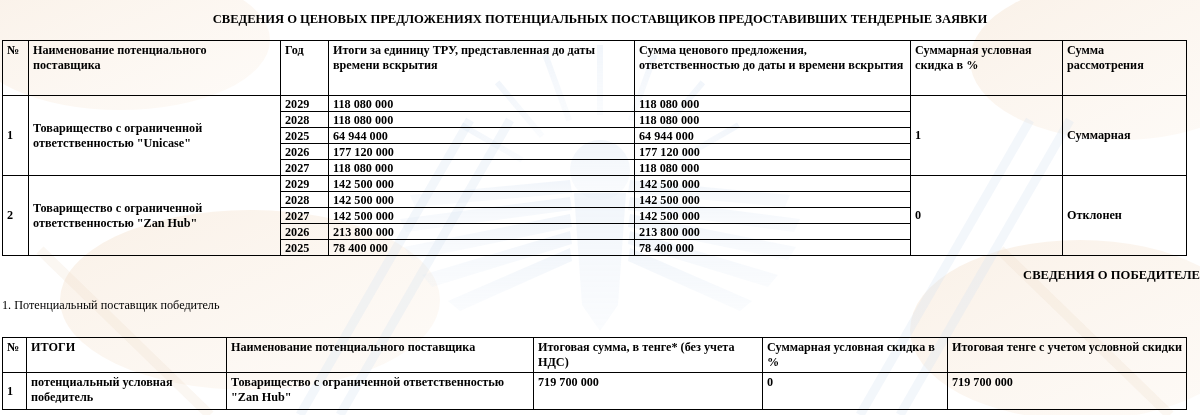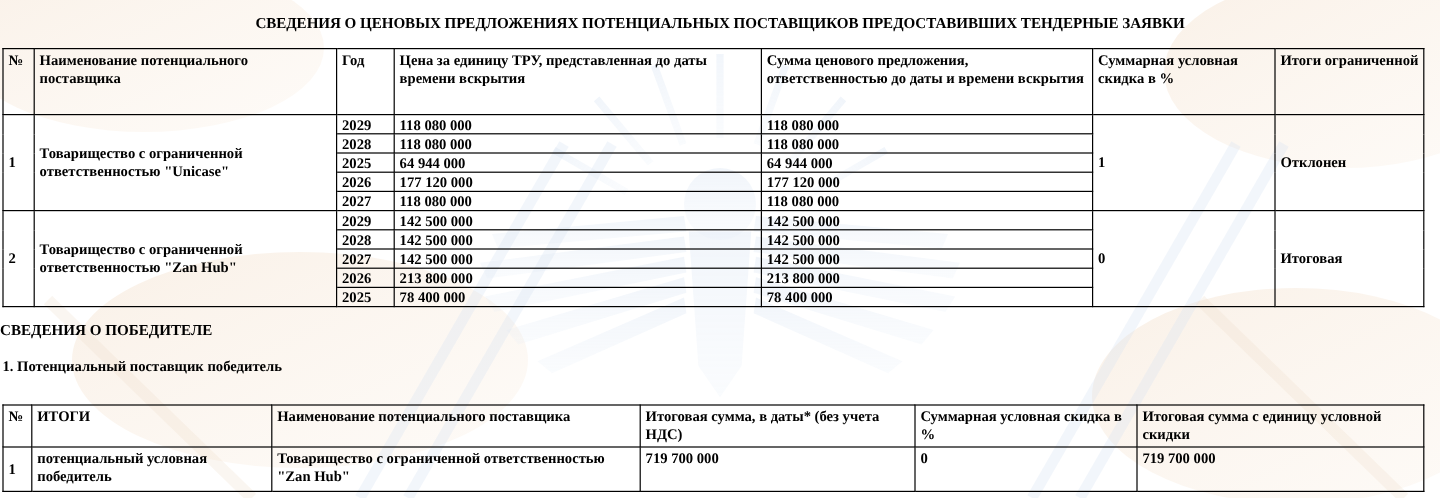--- a/index.html
+++ b/index.html
@@ -47,31 +47,31 @@
     font-size: 12.6px;
     letter-spacing: -0.05px;
     line-height: 15px;
   }
 
   .section-title {
     position: absolute;
     left: 0;
     top: 268px;
     width: 1200px;
-    text-align: left;
+    text-align: right;
     font-weight: bold;
     font-size: 12.6px;
     line-height: 15px;
   }
 
   .subsection {
     position: absolute;
     left: 2px;
     top: 298px;
-    font-weight: bold;
+    font-weight: normal;
     font-size: 12.2px;
     line-height: 15px;
   }
 
   
   table.doc-table {
     position: absolute;
     border-collapse: collapse;
     table-layout: fixed;
     font-size: 12.2px;
@@ -207,36 +207,36 @@
       <col style="width:306px">
       <col style="width:276px">
       <col style="width:152px">
       <col style="width:124px">
     </colgroup>
     <thead>
       <tr>
         <th>№</th>
         <th>Наименование потенциального поставщика</th>
         <th>Год</th>
-        <th>Цена за единицу ТРУ, представленная до даты времени вскрытия</th>
+        <th>Итоги за единицу ТРУ, представленная до даты времени вскрытия</th>
         <th>Сумма ценового предложения, ответственностью до даты и времени вскрытия</th>
         <th>Суммарная условная скидка в %</th>
-        <th>Итоги ограниченной</th>
+        <th>Сумма рассмотрения</th>
       </tr>
     </thead>
     <tbody>
 
       <tr>
         <td class="num" rowspan="5">1</td>
         <td class="supplier" rowspan="5">Товарищество с ограниченной ответственностью "Unicase"</td>
         <td class="year">2029</td>
         <td class="price">118 080 000</td>
         <td class="sum">118 080 000</td>
         <td class="discount" rowspan="5">1</td>
-        <td class="verdict" rowspan="5">Отклонен</td>
+        <td class="verdict" rowspan="5">Суммарная</td>
       </tr>
       <tr>
         <td class="year">2028</td>
         <td class="price">118 080 000</td>
         <td class="sum">118 080 000</td>
       </tr>
       <tr>
         <td class="year">2025</td>
         <td class="price">64 944 000</td>
         <td class="sum">64 944 000</td>
@@ -252,21 +252,21 @@
         <td class="sum">118 080 000</td>
       </tr>
 
       <tr>
         <td class="num" rowspan="5">2</td>
         <td class="supplier" rowspan="5">Товарищество с ограниченной ответственностью "Zan Hub"</td>
         <td class="year">2029</td>
         <td class="price">142 500 000</td>
         <td class="sum">142 500 000</td>
         <td class="discount" rowspan="5">0</td>
-        <td class="verdict" rowspan="5">Итоговая</td>
+        <td class="verdict" rowspan="5">Отклонен</td>
       </tr>
       <tr>
         <td class="year">2028</td>
         <td class="price">142 500 000</td>
         <td class="sum">142 500 000</td>
       </tr>
       <tr>
         <td class="year">2027</td>
         <td class="price">142 500 000</td>
         <td class="sum">142 500 000</td>
@@ -295,23 +295,23 @@
       <col style="width:307px">
       <col style="width:229px">
       <col style="width:185px">
       <col style="width:239px">
     </colgroup>
     <thead>
       <tr>
         <th>№</th>
         <th>ИТОГИ</th>
         <th>Наименование потенциального поставщика</th>
-        <th>Итоговая сумма, в даты* (без учета НДС)</th>
+        <th>Итоговая сумма, в тенге* (без учета НДС)</th>
         <th>Суммарная условная скидка в %</th>
-        <th>Итоговая сумма с единицу условной скидки</th>
+        <th>Итоговая тенге с учетом условной скидки</th>
       </tr>
     </thead>
     <tbody>
       <tr>
         <td class="num">1</td>
         <td>потенциальный условная победитель</td>
         <td>Товарищество с ограниченной ответственностью "Zan Hub"</td>
         <td>719 700 000</td>
         <td>0</td>
         <td>719 700 000</td>

